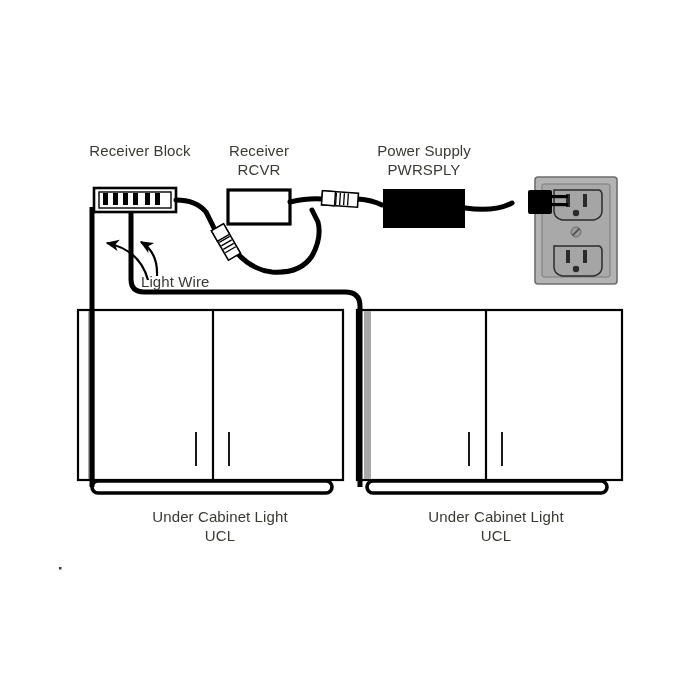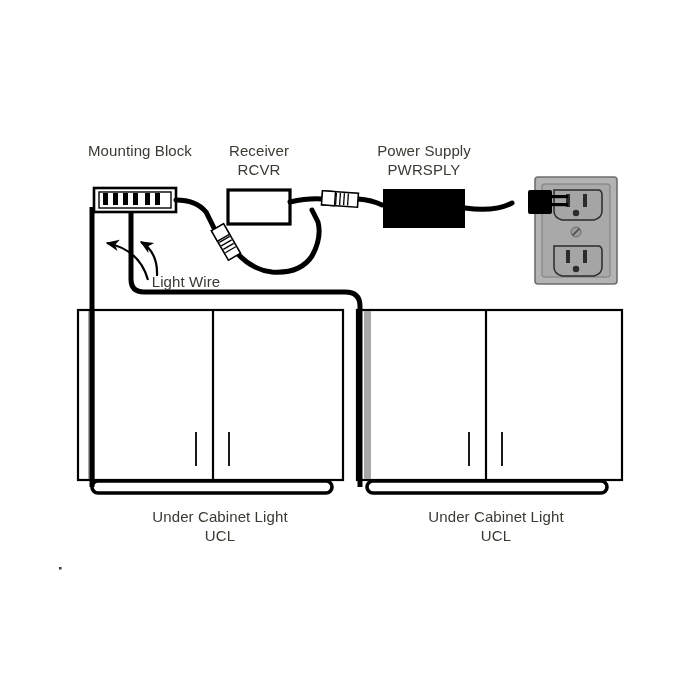--- a/index.html
+++ b/index.html
@@ -160,34 +160,34 @@
         <path d="M 0 0.4 L 6 3 L 0 5.6 L 1.6 3 Z" fill="#000000"></path>
       </marker>
     </defs>
     <path d="M 148 280 Q 140 250 107 243" fill="none" stroke="#000000" stroke-width="2.2" marker-end="url(#arrowhead)"></path>
     <path d="M 157 276 Q 158 252 141 242" fill="none" stroke="#000000" stroke-width="2.2" marker-end="url(#arrowhead)"></path>
 
     <rect x="59" y="567" width="2.5" height="2.5" fill="#3a3a33"></rect>
   </svg>
 
   <div class="label" style="left:80px; top:141px; width:120px;">
-    <span>Mounting Block</span>
+    <span>Receiver Block</span>
   </div>
 
   <div class="label" style="left:364px; top:141px; width:120px;">
     <span>Power Supply</span>
     <span class="l2">PWRSPLY</span>
   </div>
 
   <div class="label" style="left:209px; top:141px; width:100px;">
     <span>Receiver</span>
     <span class="l2">RCVR</span>
   </div>
 
-  <div class="label" style="left:141px; top:272px; width:90px; text-align:center;">
+  <div class="label" style="left:141px; top:272px; width:90px; text-align:left;">
     <span>Light Wire</span>
   </div>
 
   <div class="label" style="left:130px; top:507px; width:180px;">
     <span>Under Cabinet Light</span>
     <span class="l2">UCL</span>
   </div>
 
   <div class="label" style="left:406px; top:507px; width:180px;">
     <span>Under Cabinet Light</span>

